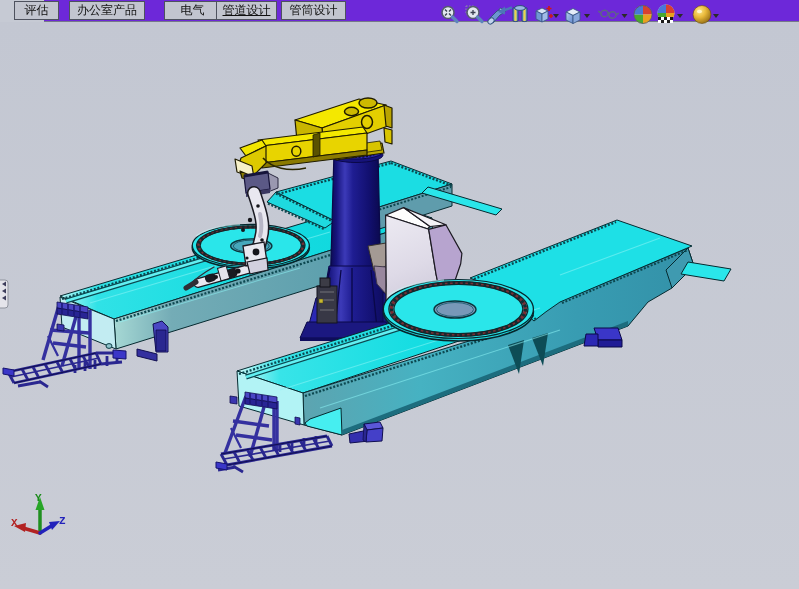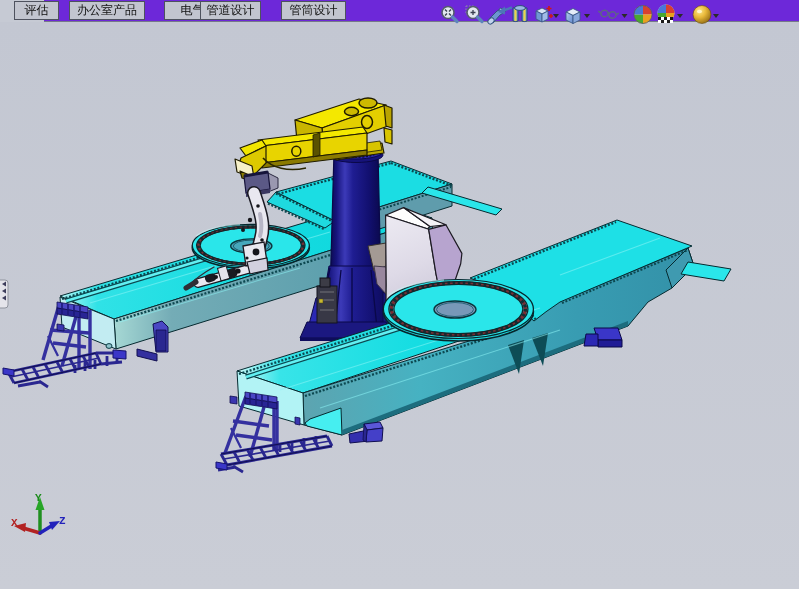--- a/index.html
+++ b/index.html
@@ -6,21 +6,21 @@
 #bar{position:absolute;left:0;top:0;width:799px;height:21px;background:#6d28d9;border-bottom:1px solid #767a88;margin-left:44px;}
 .tab{position:absolute;top:1px;height:17px;border:1px solid #4e525e;background:#c2c5cf;color:#101010;font-size:12px;text-align:center;line-height:17px;}
 #scene{position:absolute;left:0;top:0;}
 </style>
 </head>
 <body>
 <div id="bar">
   <div class="tab" style="left:-30px;width:43px;">评估</div>
   <div class="tab" style="left:25px;width:74px;">办公室产品</div>
   <div class="tab" style="left:120px;width:55px;">电气</div>
-  <div class="tab" style="left:156px;width:59px;">管道设计</div>
+  <div class="tab" style="left:172px;width:59px;text-decoration:underline;">管道设计</div>
   <div class="tab" style="left:237px;width:63px;">管筒设计</div>
 </div>
 <svg id="scene" width="799" height="589" viewBox="0 0 799 589">
 <defs>
   <linearGradient id="bgg" x1="0" y1="0" x2="0" y2="1">
     <stop offset="0" stop-color="#c3c7d2"></stop>
         <stop offset="1" stop-color="#cacdd6"></stop>
   </linearGradient>
   <linearGradient id="coltube" x1="0" y1="0" x2="1" y2="0">
     <stop offset="0" stop-color="#0a0848"></stop>

